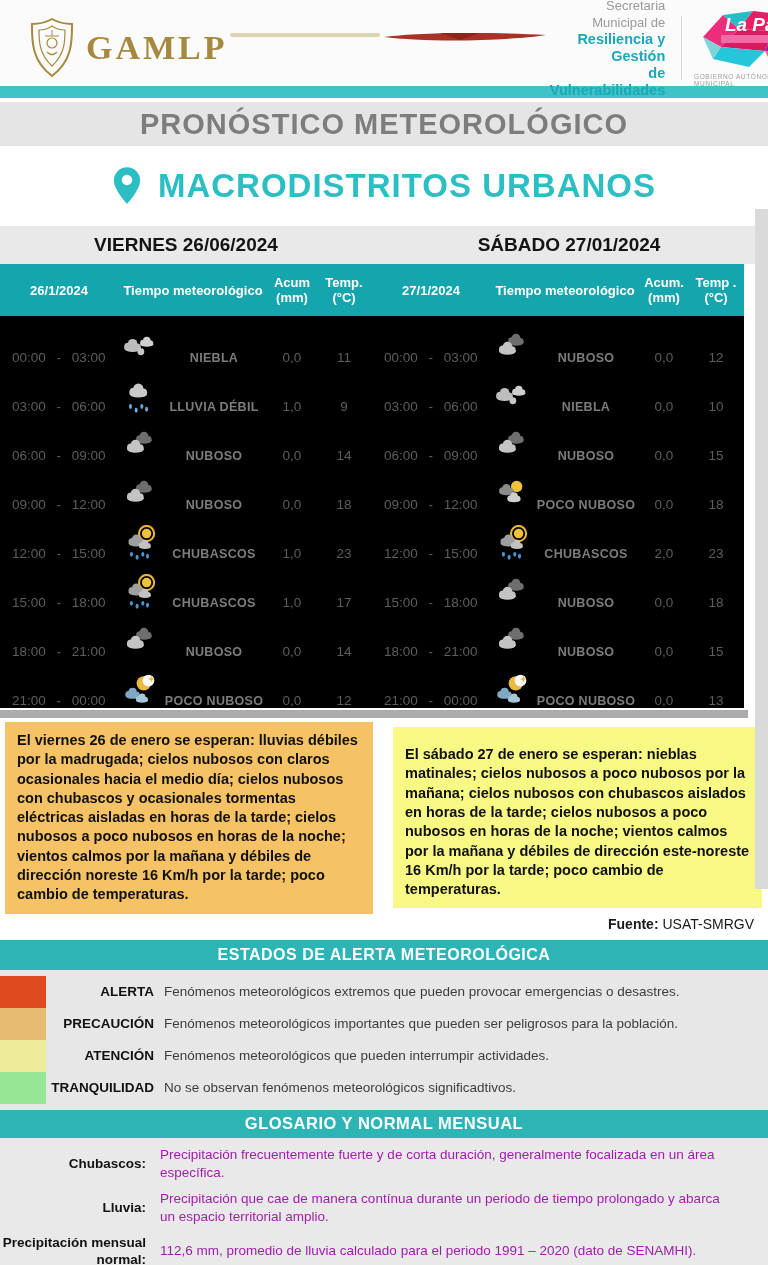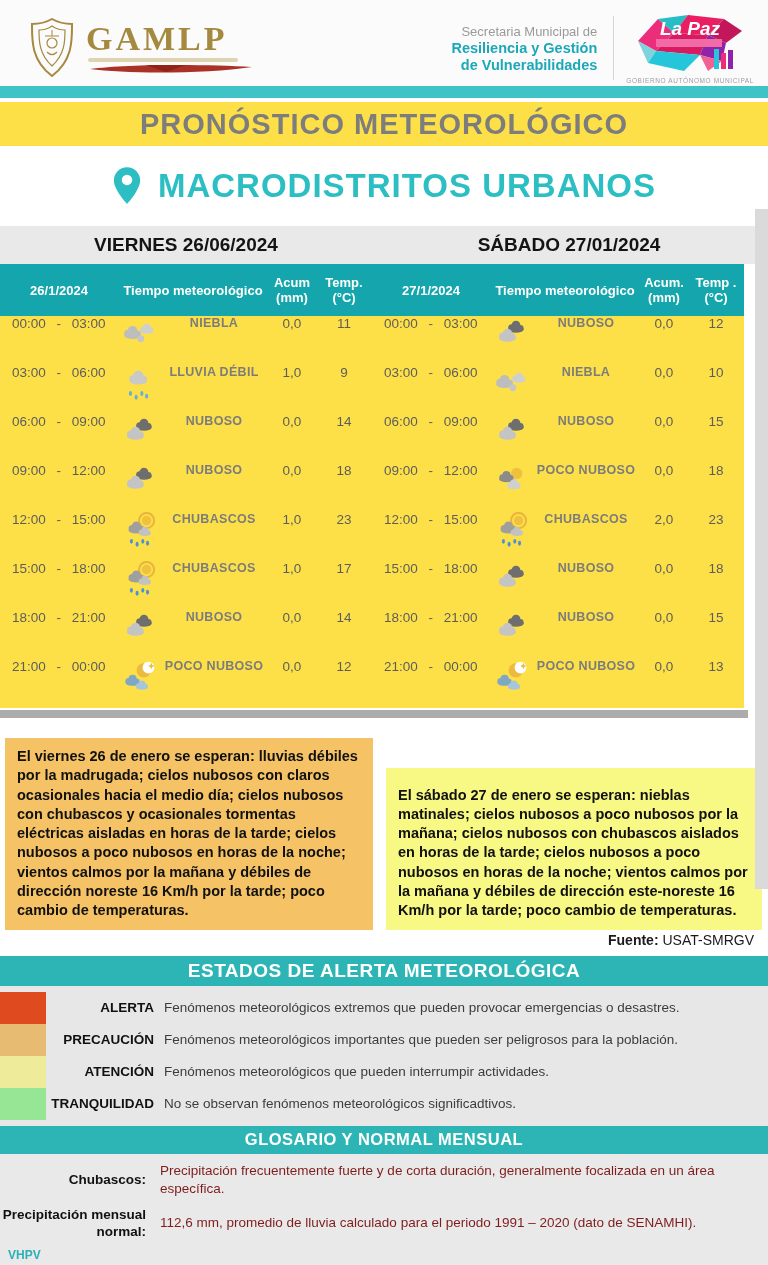--- a/index.html
+++ b/index.html
@@ -8,86 +8,86 @@
     width:768px; height:1265px; overflow:hidden;
     font-family:"Liberation Sans", sans-serif;
     position:relative;
   }
   .page { position:relative; width:768px; height:1265px; background:#fff; }
   .right-strip { position:absolute; top:209px; right:0; width:13px; height:680px; background:#dadada; z-index:5; }
 
   
   .logo-header { height:86px; padding:10px 14px 0 26px; display:flex; align-items:center; justify-content:space-between; background:#fbfbfb; }
   .gamlp { display:flex; align-items:center; gap:8px; }
-  .gamlp-textwrap { display:flex; flex-direction:column; }
+  .gamlp-textwrap { display:flex; flex-direction:row; }
   .gamlp-acronym { font-family:"Liberation Serif", serif; font-size:34px; letter-spacing:3px; color:#a5893e; font-weight:bold; line-height:34px; }
   .gamlp-microtext { height:4px; width:150px; background:#c9b476; opacity:.55; margin:2px 0 1px 2px; border-radius:2px; }
   .header-right { display:flex; align-items:center; gap:12px; }
   .secretariat { text-align:right; line-height:17px; padding-right:4px; }
   .secretariat .l1 { color:#9a9a9a; font-size:13px; }
   .secretariat .l2, .secretariat .l3 { color:#1ba8b8; font-size:14.5px; font-weight:bold; }
   .vdiv { width:1px; height:64px; background:#d5d5d5; }
   .lapaz { display:flex; flex-direction:column; align-items:center; }
   .lapaz-caption { font-size:6.5px; color:#9e9e9e; letter-spacing:.6px; margin-top:2px; }
 
   
   .teal-bar { height:12px; background:#3fc3c7; }
-  .title-band { margin-top:4px; height:44px; background:#fde047; display:flex; align-items:center; justify-content:center; }
+  .title-band { margin-top:4px; height:44px; background:#e5e5e5; display:flex; align-items:center; justify-content:center; }
   .title-band .t { font-size:29px; font-weight:bold; color:#7d7d7d; letter-spacing:1px; }
   .subtitle { height:80px; display:flex; align-items:center; justify-content:center; gap:16px; background:#fff; }
   .subtitle .t { font-size:33px; font-weight:bold; color:#2bbfc4; letter-spacing:1px; }
 
   
   .day-band { height:38px; width:755px; background:#e9e9e9; display:flex; }
   .day-band .half { width:372px; display:flex; align-items:center; justify-content:center; font-size:19px; font-weight:bold; color:#141414; }
   .day-band .gap { width:11px; }
   .day-band .half.right { flex:1; }
   .tables-wrap { display:flex; width:676px; }
   .table-col { width:372px; }
   .table-col.right { flex:1; }
   .mid-gap { width:11px; background:#efefef; }
   .thead { height:52px; background:#14a6ac; display:flex; align-items:center; color:#fff; font-weight:bold; font-size:13px; }
   .thead .h-date  { width:118px; text-align:center; }
   .thead .h-weather { width:150px; text-align:center; }
   .thead .h-acum, .thead .h-temp { width:48px; text-align:center; line-height:15px; }
   .thead .h-temp { width:56px; }
-  .trow { height:49px; display:flex; align-items:flex-start; background:#fde047; }
+  .trow { height:49px; display:flex; align-items:flex-end; background:#000000; }
   .c-time { width:118px; padding-left:12px; font-size:13.5px; color:#5d5d5d; word-spacing:7px; }
   .c-icon { width:42px; display:flex; justify-content:center; align-items:center; }
   .c-desc { width:108px; text-align:center; font-size:12.5px; font-weight:bold; color:#7c7c7c; letter-spacing:.3px; }
   .c-acum { width:48px; text-align:center; font-size:13.5px; color:#5d5d5d; }
   .c-temp { width:56px; text-align:center; font-size:13.5px; color:#5d5d5d; }
   .icon-svg { width:42px; height:36px; }
 
   .gray-bar { margin-top:2px; height:8px; width:748px; background:#acacac; }
 
   
-  .summaries { display:flex; padding:20px 6px 0 5px; gap:13px; align-items:flex-end; }
+  .summaries { display:flex; padding:4px 6px 0 5px; gap:20px; align-items:center; }
   .summary { min-height:158px; font-size:14.5px; line-height:1.33; font-weight:bold; color:#111; padding:9px 12px; }
   .summary.friday { width:368px; background:#f5c366; }
   .summary.saturday { flex:1; background:#f8f884; padding-top:18px; }
   .fuente { height:24px; padding-right:14px; text-align:right; font-size:14px; color:#1a1a1a; margin-top:2px; }
   .fuente .lbl { font-weight:bold; }
 
   
   .section-bar { height:30px; background:#2db5b5; display:flex; align-items:center; justify-content:center; }
-  .section-bar .t { color:#fff; font-weight:bold; font-size:19px; letter-spacing:.5px; }
+  .section-bar .t { color:#fff; font-weight:bold; font-size:16px; letter-spacing:.5px; }
   .alerts-body { background:#e7e7e7; padding:6px 0 6px 0; }
   .alert-row { height:32px; display:flex; align-items:center; }
   .alert-swatch { width:46px; height:32px; flex:0 0 46px; }
   .alert-label { width:118px; text-align:right; font-weight:bold; font-size:13.5px; color:#111; padding-right:10px; flex:0 0 118px; }
   .alert-desc { font-size:13.5px; color:#3c3c3c; }
 
   
   .section-bar.glossary { height:28px; }
   .section-bar.glossary .t { font-size:16.5px; }
   .glossary-body { background:#e9e9e9; padding:8px 0 2px 0; height:170px; }
   .gloss-row { display:flex; margin-bottom:8px; align-items:center; }
   .gloss-term { width:160px; flex:0 0 160px; text-align:right; font-weight:bold; font-size:13.5px; color:#111; padding-right:14px; line-height:17px; }
-  .gloss-def { flex:1; font-size:13.5px; color:#7f1d1d; padding-right:38px; line-height:18px; }
+  .gloss-def { flex:1; font-size:13.5px; color:#a21caf; padding-right:38px; line-height:18px; }
   .initials { padding-left:8px; font-size:12px; font-weight:bold; color:#2ab0b5; }
 </style>
 </head>
 <body>
 
 <div class="page">
   <div class="right-strip"></div>
 
   <div class="logo-header">
     <div class="gamlp">
@@ -619,20 +619,24 @@
   <div class="section-bar glossary">
     <span class="t">GLOSARIO Y NORMAL MENSUAL</span>
   </div>
   <div class="glossary-body" id="glossary-body">
 
   <div class="gloss-row">
     <span class="gloss-term">Chubascos:</span>
     <span class="gloss-def">Precipitación frecuentemente fuerte y de corta duración, generalmente focalizada en un área específica.</span>
   </div>
 
+  <div class="gloss-row">
+    <span class="gloss-term">Lluvia:</span>
+    <span class="gloss-def">Precipitación que cae de manera contínua durante un periodo de tiempo prolongado y abarca un espacio territorial amplio.</span>
+  </div>
 
   <div class="gloss-row">
     <span class="gloss-term">Precipitación mensual normal:</span>
     <span class="gloss-def">112,6 mm, promedio de lluvia calculado para el periodo 1991 – 2020 (dato de SENAMHI).</span>
   </div>
 <div class="initials">VHPV</div>
     </div>
 
 </div>
 

